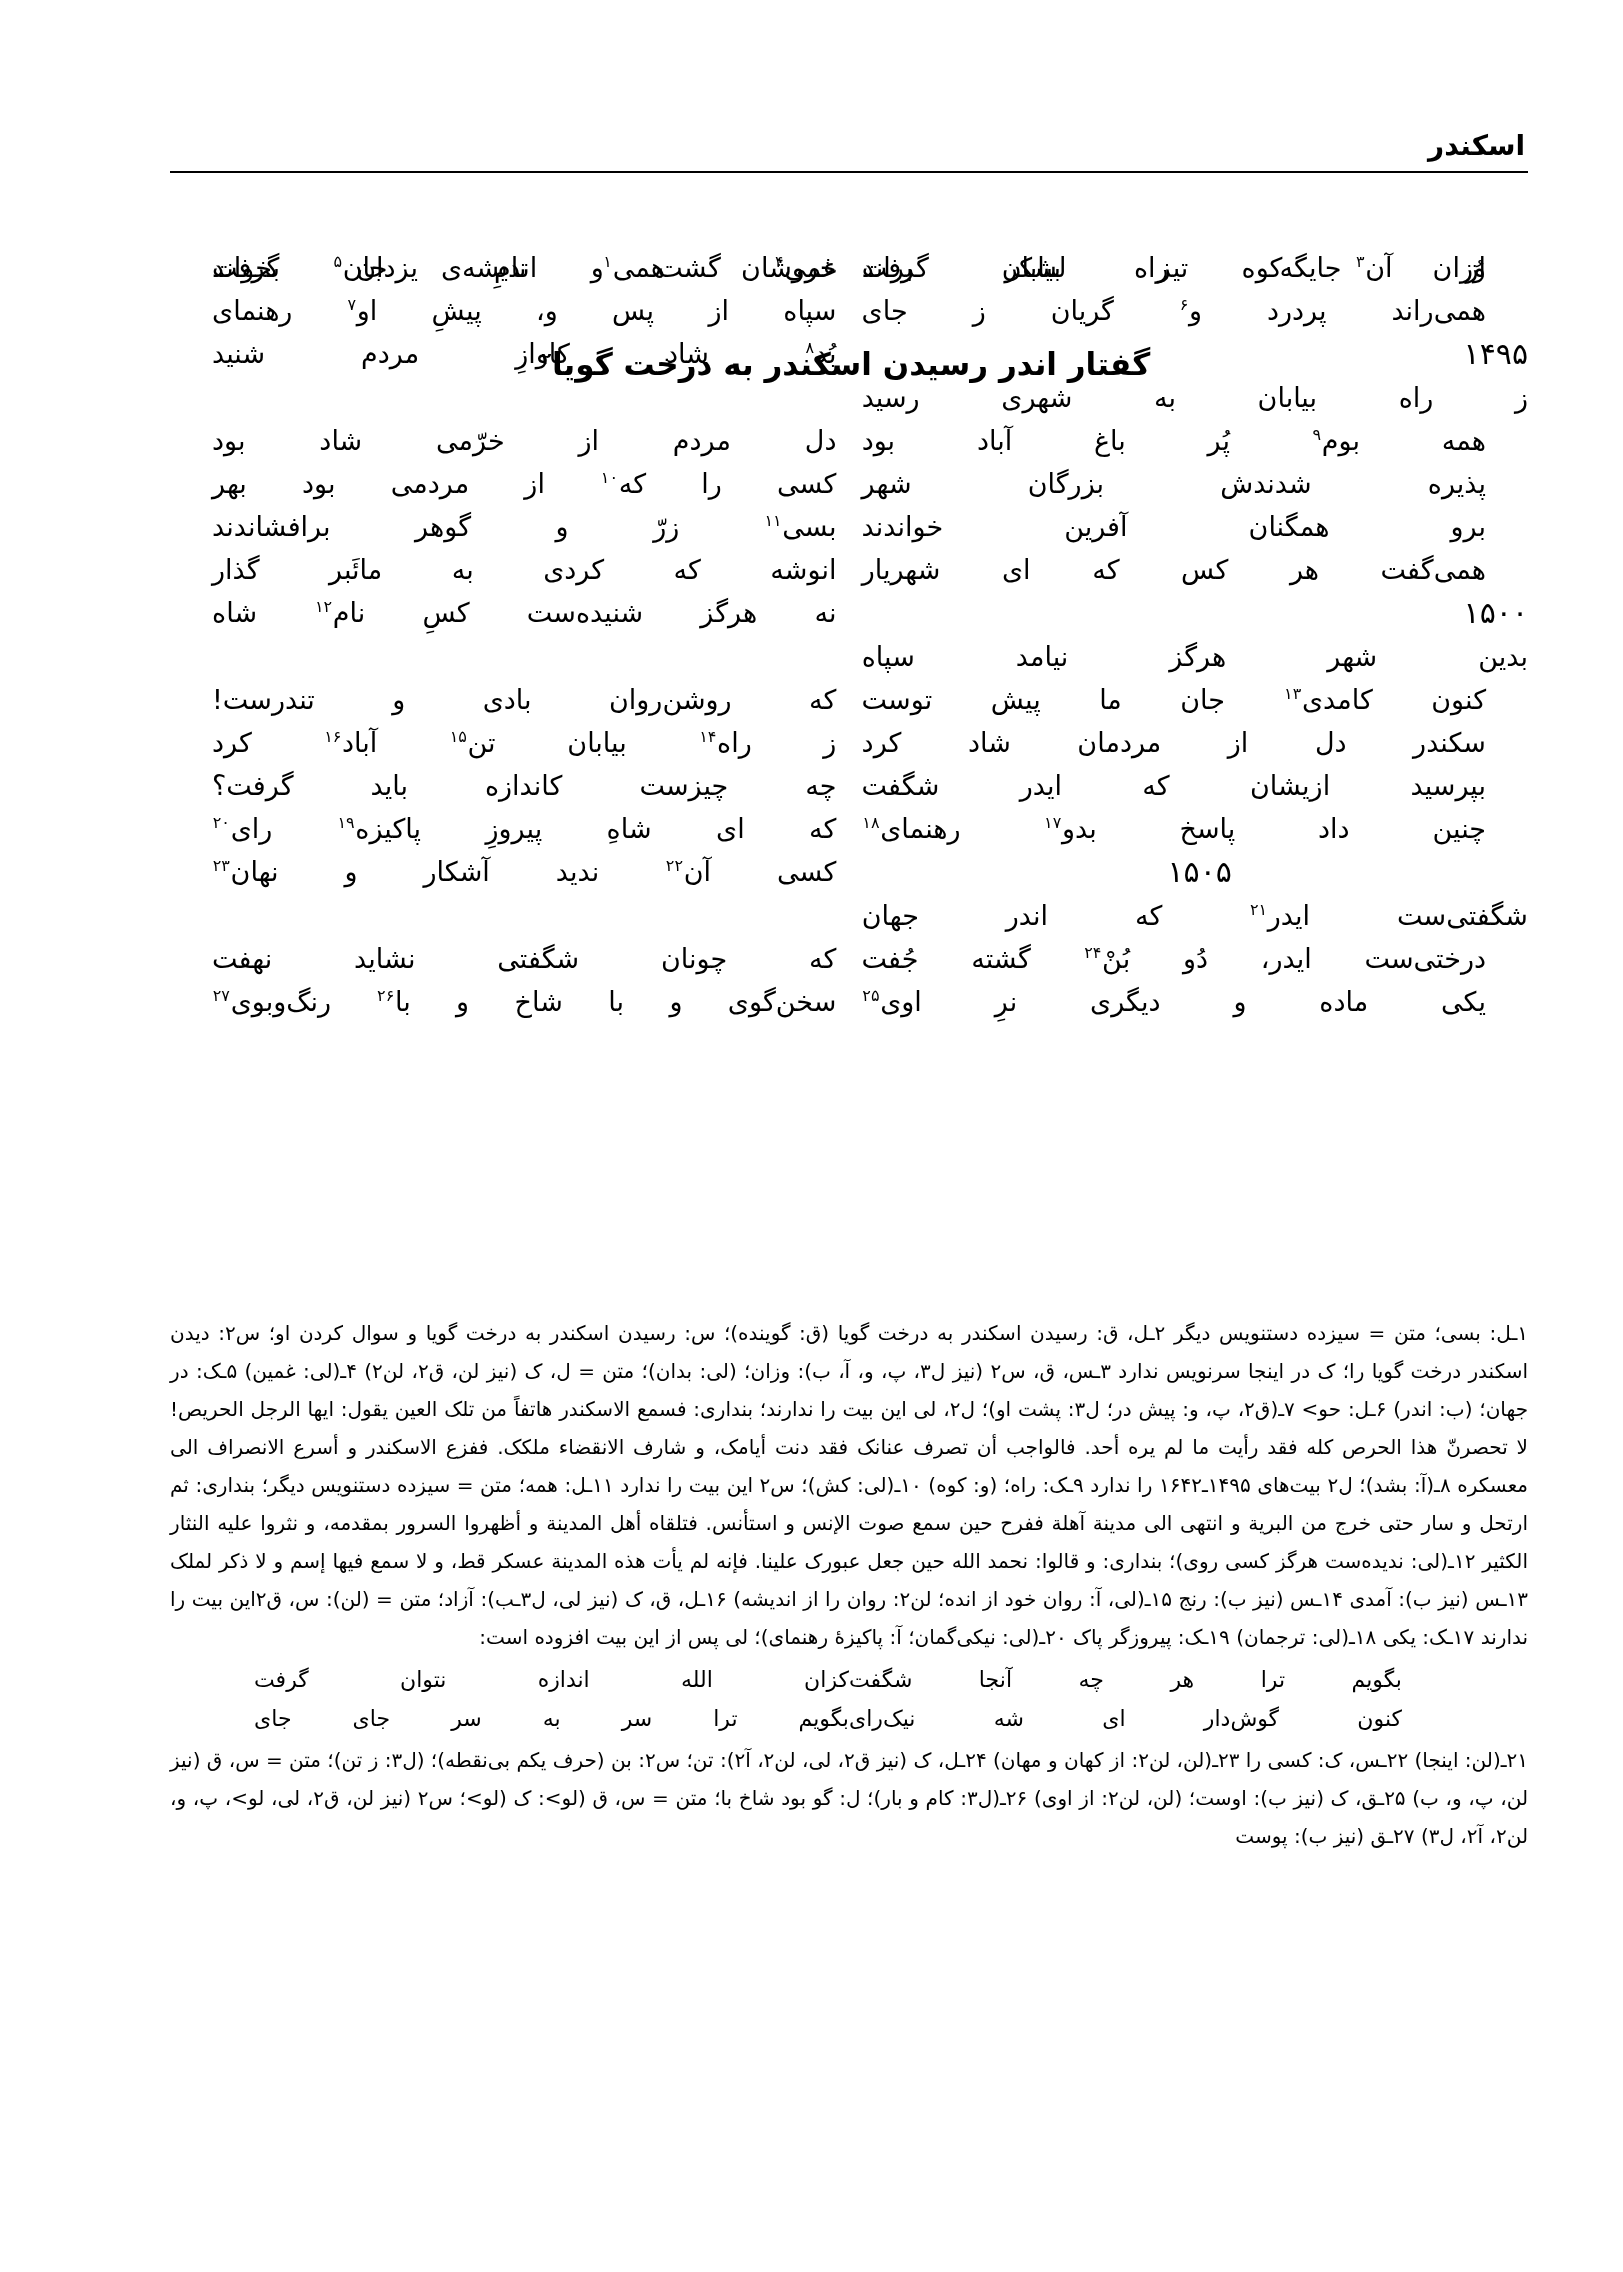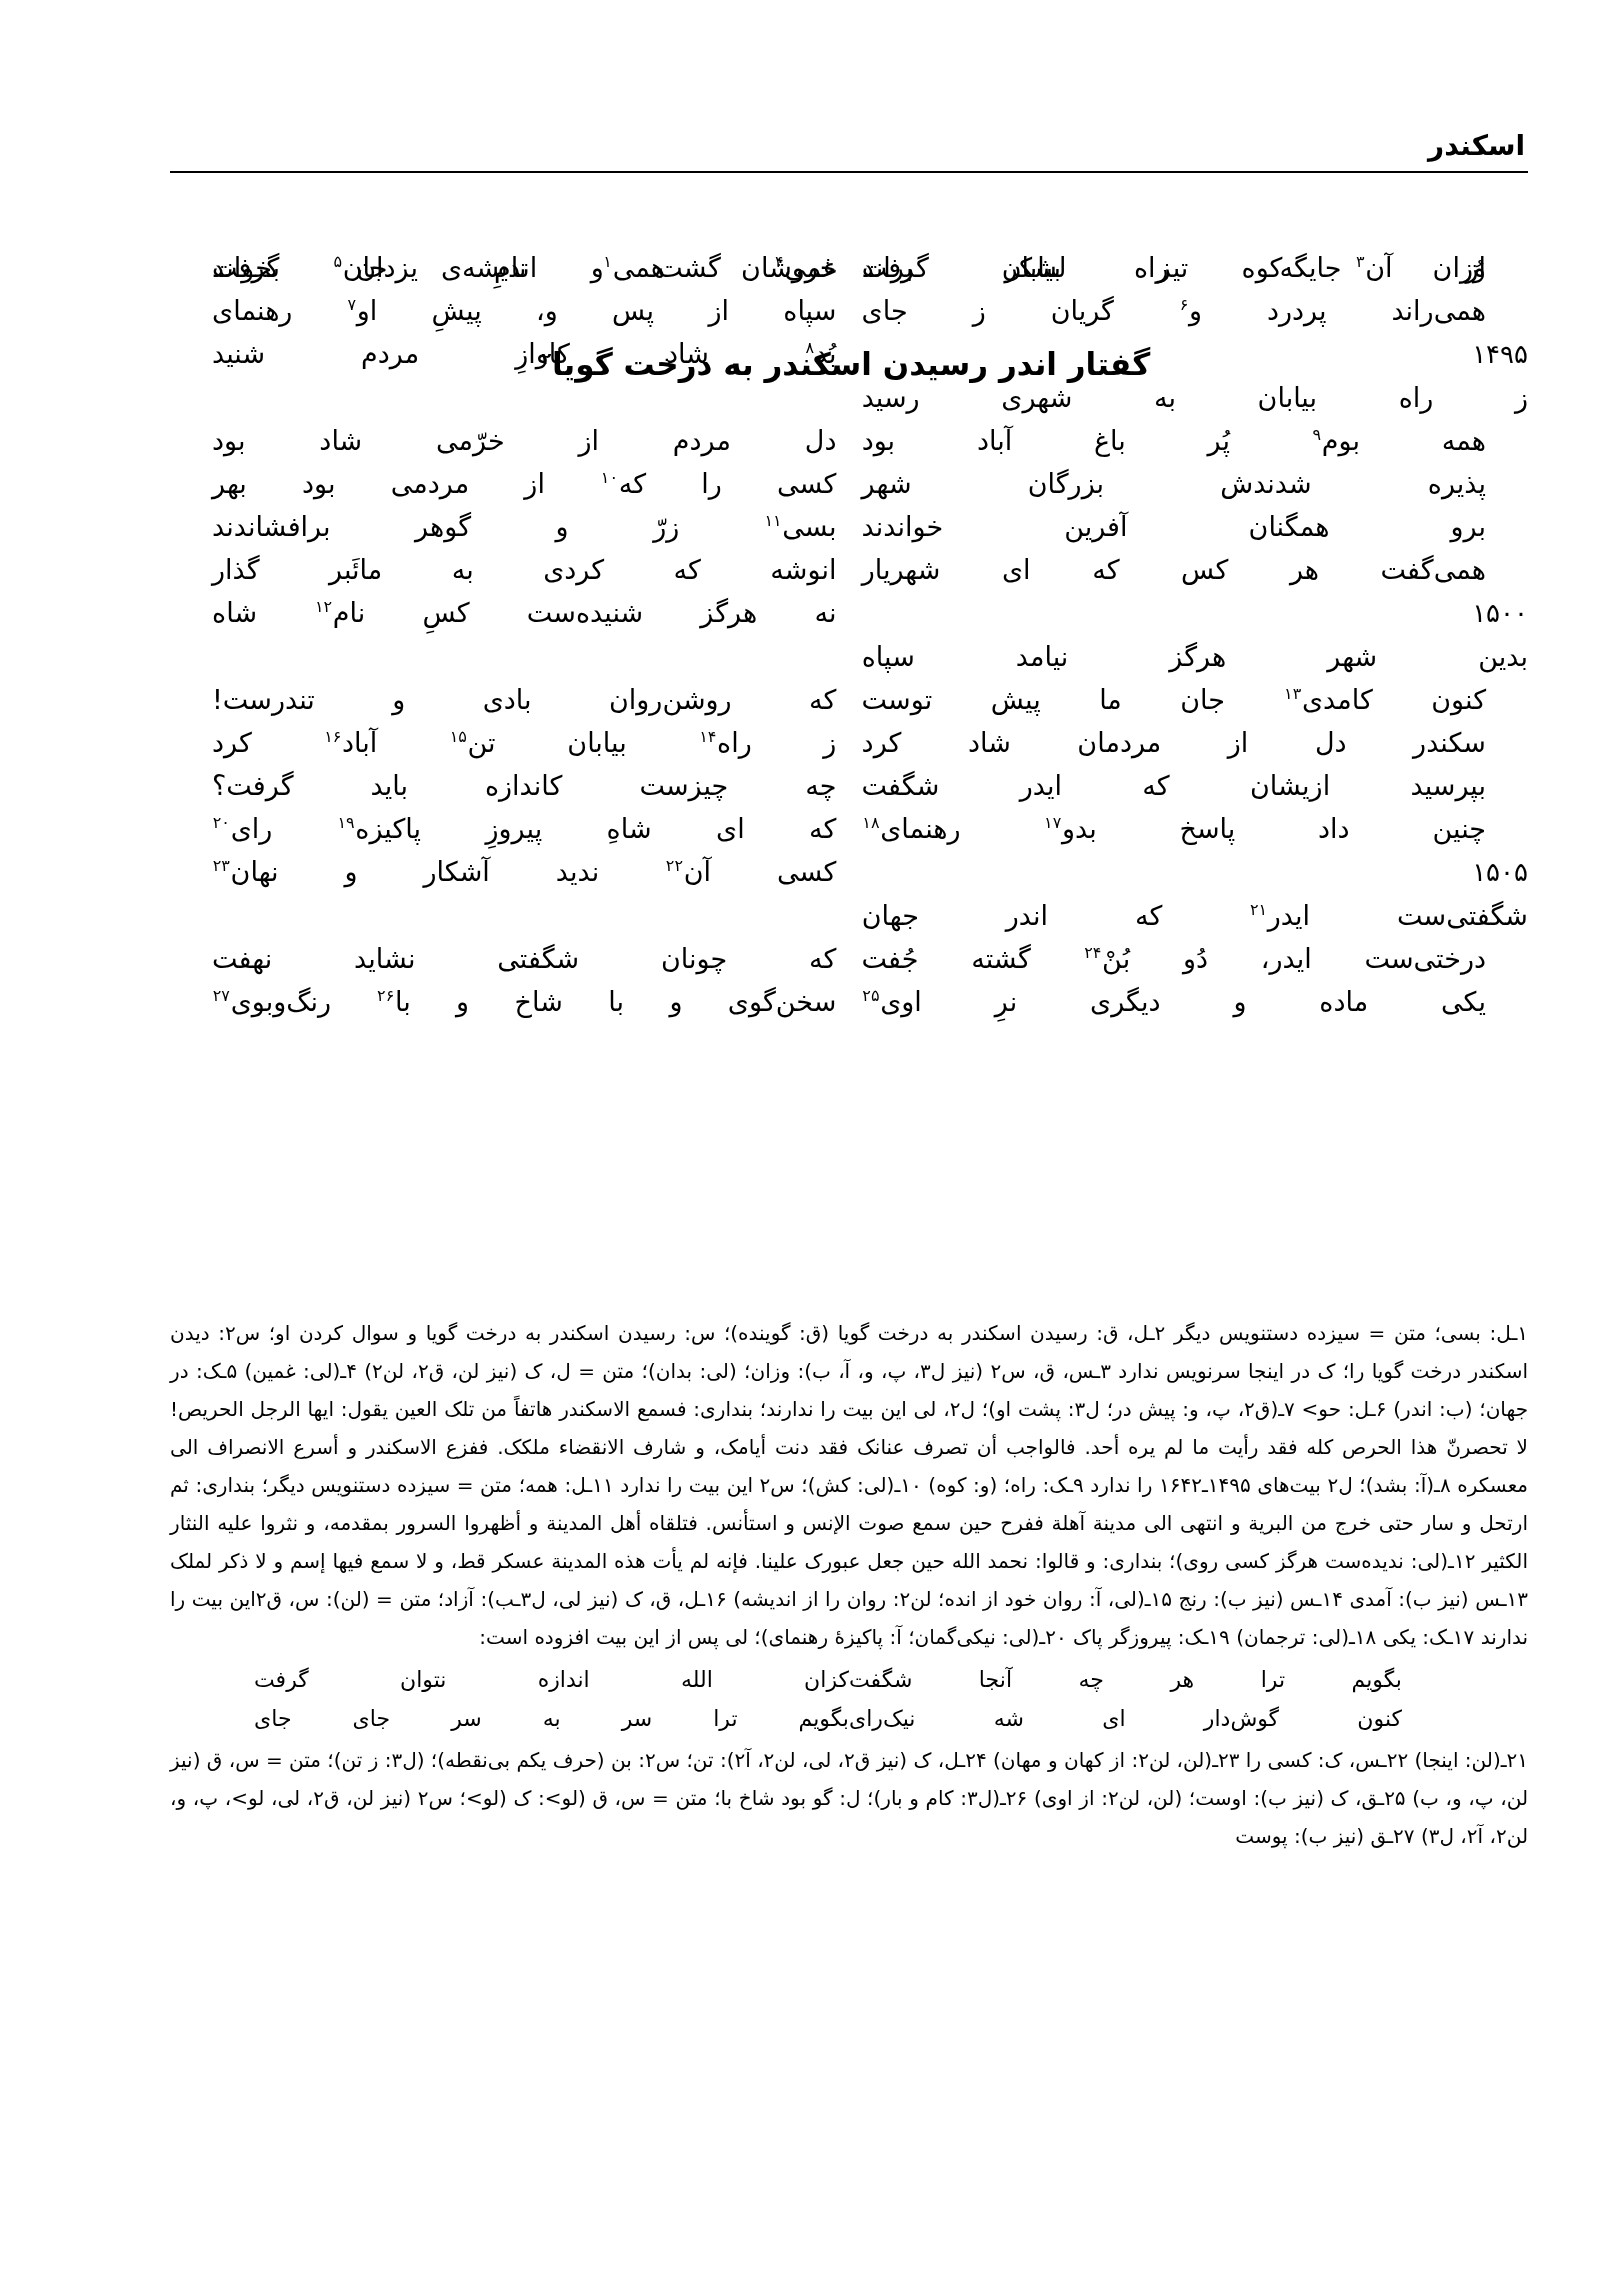--- a/index.html
+++ b/index.html
@@ -81,21 +81,21 @@
   
   .hemistich .inner {
     display: flex;
     flex-direction: row;
     justify-content: space-between;
     width: 100%;
   }
   .word { white-space: nowrap; }
 
   .vnum {
-    font-size: 26px;
+    font-size: 30px;
     margin-left: 9.8px;
     white-space: nowrap;
   }
 
   sup.note {
     font-size: 16px;
     vertical-align: super;
     line-height: 0;
     margin: 0 0.7px;
   }
@@ -454,21 +454,21 @@
             <span class="word">که</span>
             <span class="word">ای</span>
             <span class="word">شاهِ</span>
             <span class="word">پیروزِ</span>
             <span class="word">پاکیزه<sup class="note">۱۹</sup></span>
             <span class="word">رای<sup class="note">۲۰</sup></span>
           </span>
         </div>
       </div>
       <div class="couplet">
-        <div class="hemistich right" style="padding-right: 0px;"><span class="vnum">۱۵۰۵</span><span class="inner">
+        <div class="hemistich right" style="padding-right: 0px; text-align: center;"><span class="vnum">۱۵۰۵</span><span class="inner">
             <span class="word">شگفتی‌ست</span>
             <span class="word">ایدر<sup class="note">۲۱</sup></span>
             <span class="word">که</span>
             <span class="word">اندر</span>
             <span class="word">جهان</span>
           </span></div>
         <div class="hemistich left">
           <span class="inner">
             <span class="word">کسی</span>
             <span class="word">آن<sup class="note">۲۲</sup></span>

